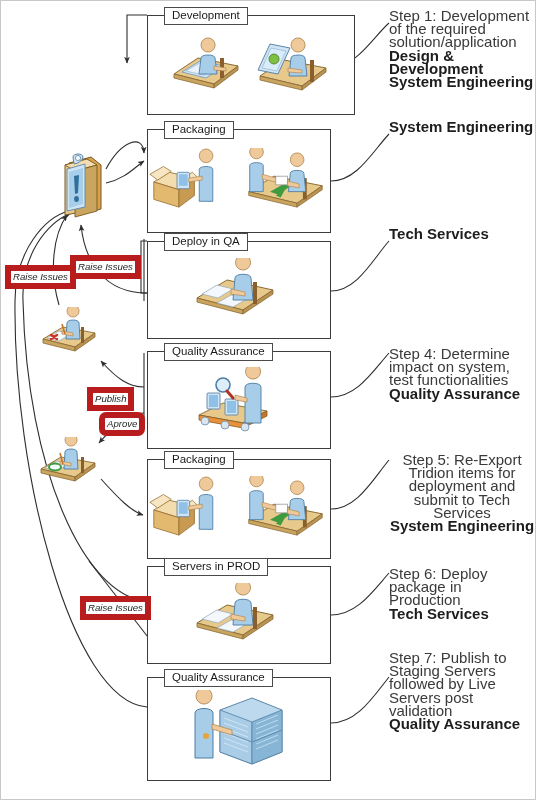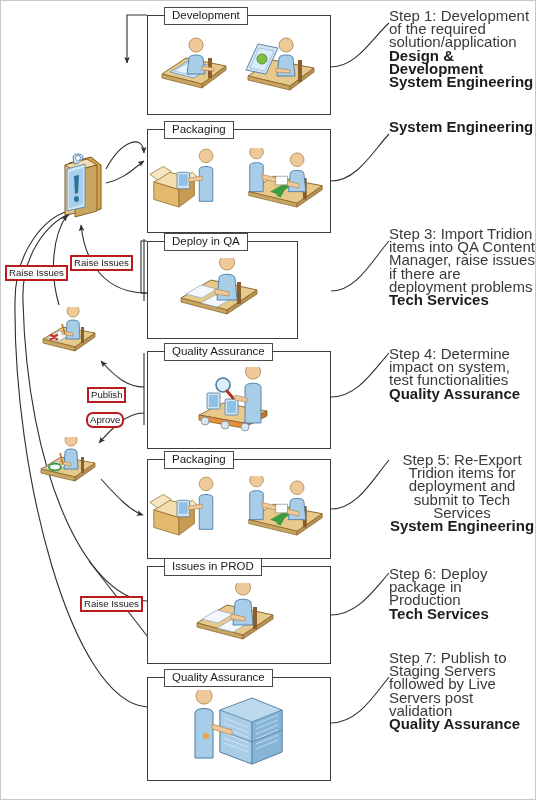--- a/index.html
+++ b/index.html
@@ -69,26 +69,27 @@
   .step-note .role {
     display: block;
     font-weight: bold;
     color: #1d1d1d;
   }
 
   
   .edge-label {
     position: absolute;
     background: #fdfdfd;
-    border: 2px solid #b91c1c;
+    border: 6px solid #b91c1c;
     font-size: 9.6px;
     line-height: 12px;
     padding: 0px 2px;
     color: #252525;
     white-space: nowrap;
+    font-style: italic;
   }
 
   .clipboard-node {
     position: absolute;
     width: 44px;
     height: 66px;
   }
   .side-node {
     position: absolute;
     width: 62px;
@@ -150,21 +151,21 @@
       <path d="M146,706 C70,700 12,470 14,300 C14,250 44,216 68,210"></path>
 
       <path d="M88,560 L150,640"></path>
     </g>
 
     <g fill="none" stroke="#3c3c3c" stroke-width="1.2">
       <path d="M146,14 L146,14"></path>
     </g>
   </svg>
 
-  <div class="stage" style="left:146px; top:14px; width:184px; height:100px;text-align:center;">
+  <div class="stage" style="left:146px; top:14px; width:208px; height:100px;text-align:center;">
     <div class="stage-title">Development</div>
     <div class="stage-art">
 
       <svg width="78" height="58" viewBox="0 0 78 58">
         <g>
           <path d="M6,38 L30,22 L70,30 L46,48 Z" fill="#e8c98c" stroke="#8a6a33" stroke-width="1"></path>
           <path d="M6,38 L6,42 L46,52 L46,48 Z" fill="#caa55f" stroke="#8a6a33" stroke-width="0.8"></path>
           <path d="M46,48 L46,52 L70,34 L70,30 Z" fill="#b99251" stroke="#8a6a33" stroke-width="0.8"></path>
           <path d="M14,36 L32,25 L56,30 L38,42 Z" fill="#cfe4f5" stroke="#6d93b5" stroke-width="0.8"></path>
           <path d="M18,35 L32,27 L50,31 L36,39 Z" fill="#eaf3fb" stroke="#8fb3cf" stroke-width="0.6"></path>
@@ -222,21 +223,21 @@
           <rect x="36" y="28" width="12" height="9" fill="#ffffff" stroke="#888" stroke-width="0.7"></rect>
           <rect x="64" y="30" width="4" height="22" fill="#8a5f2d"></rect>
           <path d="M58,18 a7,7 0 1,1 0.1,0 Z" fill="#f0c99b" stroke="#b08a52" stroke-width="0.9"></path>
           <path d="M51,25 C51,21 65,21 65,25 L67,44 L49,44 Z" fill="#a8cde8" stroke="#4b7da4" stroke-width="0.9"></path>
           <path d="M48,33 L60,36 L60,40 L48,38 Z" fill="#f0c99b" stroke="#b08a52" stroke-width="0.7"></path>
         </g>
       </svg>
     </div>
   </div>
 
-  <div class="stage" style="left:146px; top:240px; width:151px; height:98px;padding-left:45px;">
+  <div class="stage" style="left:146px; top:240px; width:184px; height:98px;padding-left:45px;">
     <div class="stage-title">Deploy in QA</div>
     <div class="stage-art">
       <svg width="100" height="64" viewBox="0 0 100 64">
         <g>
           <path d="M8,40 L38,22 L84,32 L54,52 Z" fill="#e8c98c" stroke="#8a6a33" stroke-width="1"></path>
           <path d="M8,40 L8,44 L54,56 L54,52 Z" fill="#caa55f" stroke="#8a6a33" stroke-width="0.8"></path>
           <path d="M54,52 L54,56 L84,36 L84,32 Z" fill="#b99251" stroke="#8a6a33" stroke-width="0.8"></path>
           <path d="M13,36 L28,27 L44,31 L29,40 Z" fill="#f4f7fb" stroke="#8fa8bd" stroke-width="0.7"></path>
           <path d="M28,45 L42,37 L58,41 L44,49 Z" fill="#f4f7fb" stroke="#8fa8bd" stroke-width="0.7"></path>
           <rect x="64" y="24" width="4" height="22" fill="#8a5f2d"></rect>
@@ -304,21 +305,21 @@
           <rect x="64" y="30" width="4" height="22" fill="#8a5f2d"></rect>
           <path d="M58,18 a7,7 0 1,1 0.1,0 Z" fill="#f0c99b" stroke="#b08a52" stroke-width="0.9"></path>
           <path d="M51,25 C51,21 65,21 65,25 L67,44 L49,44 Z" fill="#a8cde8" stroke="#4b7da4" stroke-width="0.9"></path>
           <path d="M48,33 L60,36 L60,40 L48,38 Z" fill="#f0c99b" stroke="#b08a52" stroke-width="0.7"></path>
         </g>
       </svg>
     </div>
   </div>
 
   <div class="stage" style="left:146px; top:565px; width:184px; height:98px;">
-    <div class="stage-title">Issues in PROD</div>
+    <div class="stage-title">Servers in PROD</div>
     <div class="stage-art">
       <svg width="100" height="64" viewBox="0 0 100 64">
         <g>
           <path d="M8,40 L38,22 L84,32 L54,52 Z" fill="#e8c98c" stroke="#8a6a33" stroke-width="1"></path>
           <path d="M8,40 L8,44 L54,56 L54,52 Z" fill="#caa55f" stroke="#8a6a33" stroke-width="0.8"></path>
           <path d="M54,52 L54,56 L84,36 L84,32 Z" fill="#b99251" stroke="#8a6a33" stroke-width="0.8"></path>
           <path d="M13,36 L28,27 L44,31 L29,40 Z" fill="#f4f7fb" stroke="#8fa8bd" stroke-width="0.7"></path>
           <path d="M28,45 L42,37 L58,41 L44,49 Z" fill="#f4f7fb" stroke="#8fa8bd" stroke-width="0.7"></path>
           <rect x="64" y="24" width="4" height="22" fill="#8a5f2d"></rect>
           <path d="M54,12 a7.5,7.5 0 1,1 0.1,0 Z" fill="#f0c99b" stroke="#b08a52" stroke-width="0.9"></path>
@@ -413,34 +414,33 @@
   </div>
 
   <div class="edge-label" style="left:4px; top:264px;">Raise Issues</div>
 
   <div class="edge-label" style="left:69px; top:254px;">Raise Issues</div>
 
   <div class="edge-label" style="left:79px; top:595px;">Raise Issues</div>
 
   <div class="edge-label" style="left:86px; top:386px;">Publish</div>
 
-  <div class="edge-label" style="left:85px; top:411px;border-radius:7px;">Aprove</div>
+  <div class="edge-label" style="left:98px; top:411px;border-radius:7px;">Aprove</div>
 
   <div class="step-note" style="left:388px; top:8px;">
     <span class="desc">Step 1: Development of the required solution/application</span>
     <span class="role">Design &amp; Development</span>
     <span class="role">System Engineering</span>
   </div>
 
   <div class="step-note" style="left:388px; top:119px;">
     <span class="role">System Engineering</span>
   </div>
 
   <div class="step-note" style="left:388px; top:226px;">
-    <span class="desc">Step 3: Import Tridion items into QA Content Manager, raise issues if there are deployment problems</span>
     <span class="role">Tech Services</span>
   </div>
 
   <div class="step-note" style="left:388px; top:346px;">
     <span class="desc">Step 4: Determine impact on system, test functionalities</span>
     <span class="role">Quality Assurance</span>
   </div>
 
   <div class="step-note" style="left:388px; top:452px;text-align:center;">
     <span class="desc">Step 5: Re-Export Tridion items for deployment and submit to Tech Services</span>

